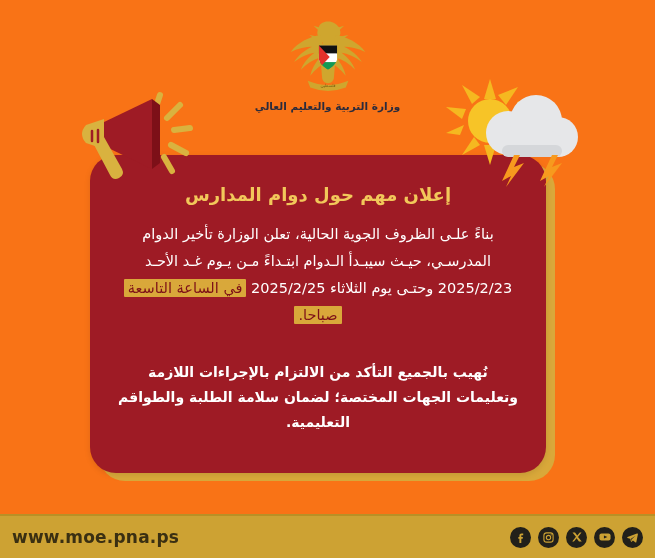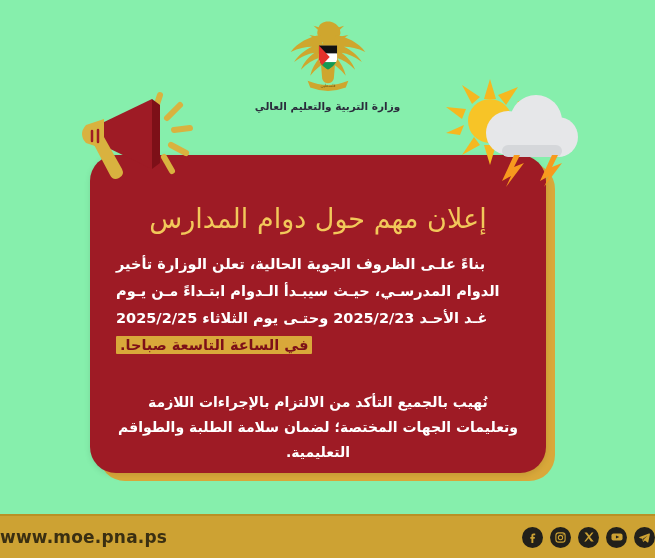--- a/index.html
+++ b/index.html
@@ -12,21 +12,21 @@
 
   body {
     font-family: "DejaVu Sans", "Liberation Sans", sans-serif;
     background: #ffffff;
     position: relative;
   }
 
   .poster {
     position: absolute;
     inset: 0;
-    background: #86efac;
+    background: #f97316;
   }
 
   
   .header {
     position: absolute;
     top: 18px;
     left: 0;
     right: 0;
     text-align: center;
   }
@@ -75,36 +75,36 @@
     position: absolute;
     inset: 0;
     border-radius: 26px;
     overflow: hidden;
     padding: 22px 26px 16px 26px;
     direction: rtl;
     text-align: center;
   }
 
   .title {
-    font-size: 27px;
-    font-weight: normal;
+    font-size: 18px;
+    font-weight: bold;
     color: #f2c85a;
     line-height: 1.35;
-    margin-top: 24px;
+    margin-top: 6px;
     letter-spacing: 0.3px;
   }
 
   .body-text {
     margin-top: 14px;
     font-size: 14.5px;
-    font-weight: bold;
+    font-weight: normal;
     line-height: 1.85;
     color: #ffffff;
     direction: rtl;
-    text-align: left;
+    text-align: center;
   }
 
   .hl {
     background: #d9a83a;
     color: #7d1018;
     padding: 1px 4px;
     border-radius: 1px;
     display: inline;
     box-decoration-break: clone;
     -webkit-box-decoration-break: clone;
@@ -151,21 +151,21 @@
   .footer {
     position: absolute;
     left: 0;
     right: 0;
     bottom: 0;
     height: 44px;
     background: #cda233;
     display: flex;
     align-items: center;
     justify-content: space-between;
-    padding: 0 0;
+    padding: 0 12px;
     border-top: 2px solid #b99026;
   }
 
   .site-url {
     font-size: 17px;
     font-weight: bold;
     color: #3a2f12;
     letter-spacing: 0.2px;
   }
 

